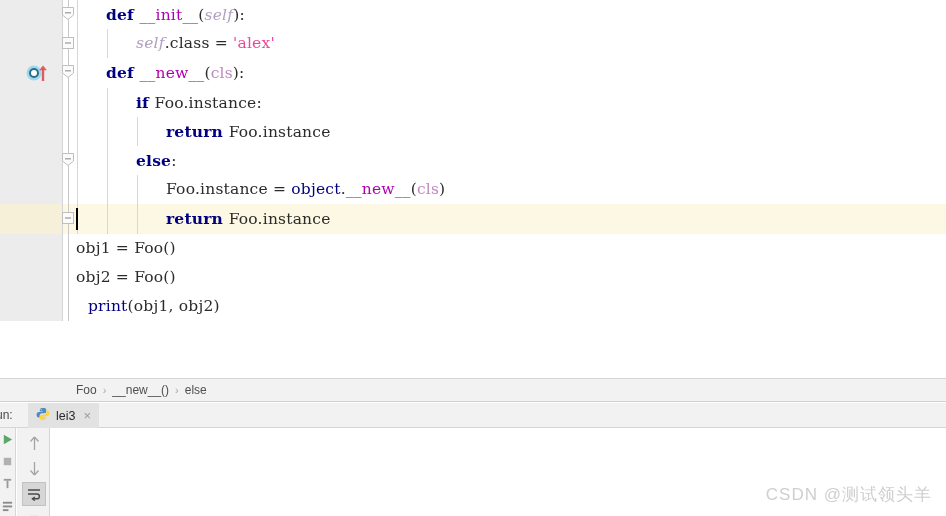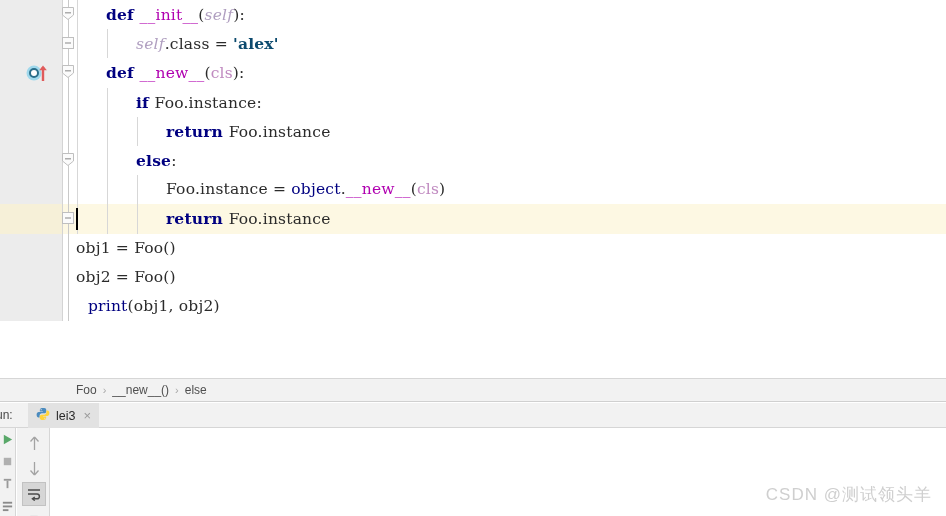--- a/index.html
+++ b/index.html
@@ -105,21 +105,21 @@
     top: 0;
     font-family: "DejaVu Serif", "Liberation Serif", serif;
     font-size: 15.5px;
     color: #2b2b2b;
     letter-spacing: 0.2px;
     z-index: 4;
   }
   .kw   { color: #000080; font-weight: bold; }
   .dun  { color: #b000b0; }
   .self { color: #b09fc0; font-style: italic; }
-  .str  { color: #0c4a6e; font-weight: bold; margin-top: 36px; }
+  .str  { color: #ec4899; font-weight: normal; margin-top: 36px; }
   .fn   { color: #000080; }
   .param{ color: #c08ac0; }
   .plain{ color: #2b2b2b; }
 
   
   .sq {
     background-image:
       linear-gradient(45deg, transparent 45%, #c8c8c8 45%, #c8c8c8 55%, transparent 55%);
     background-size: 4px 3px;
     background-repeat: repeat-x;

